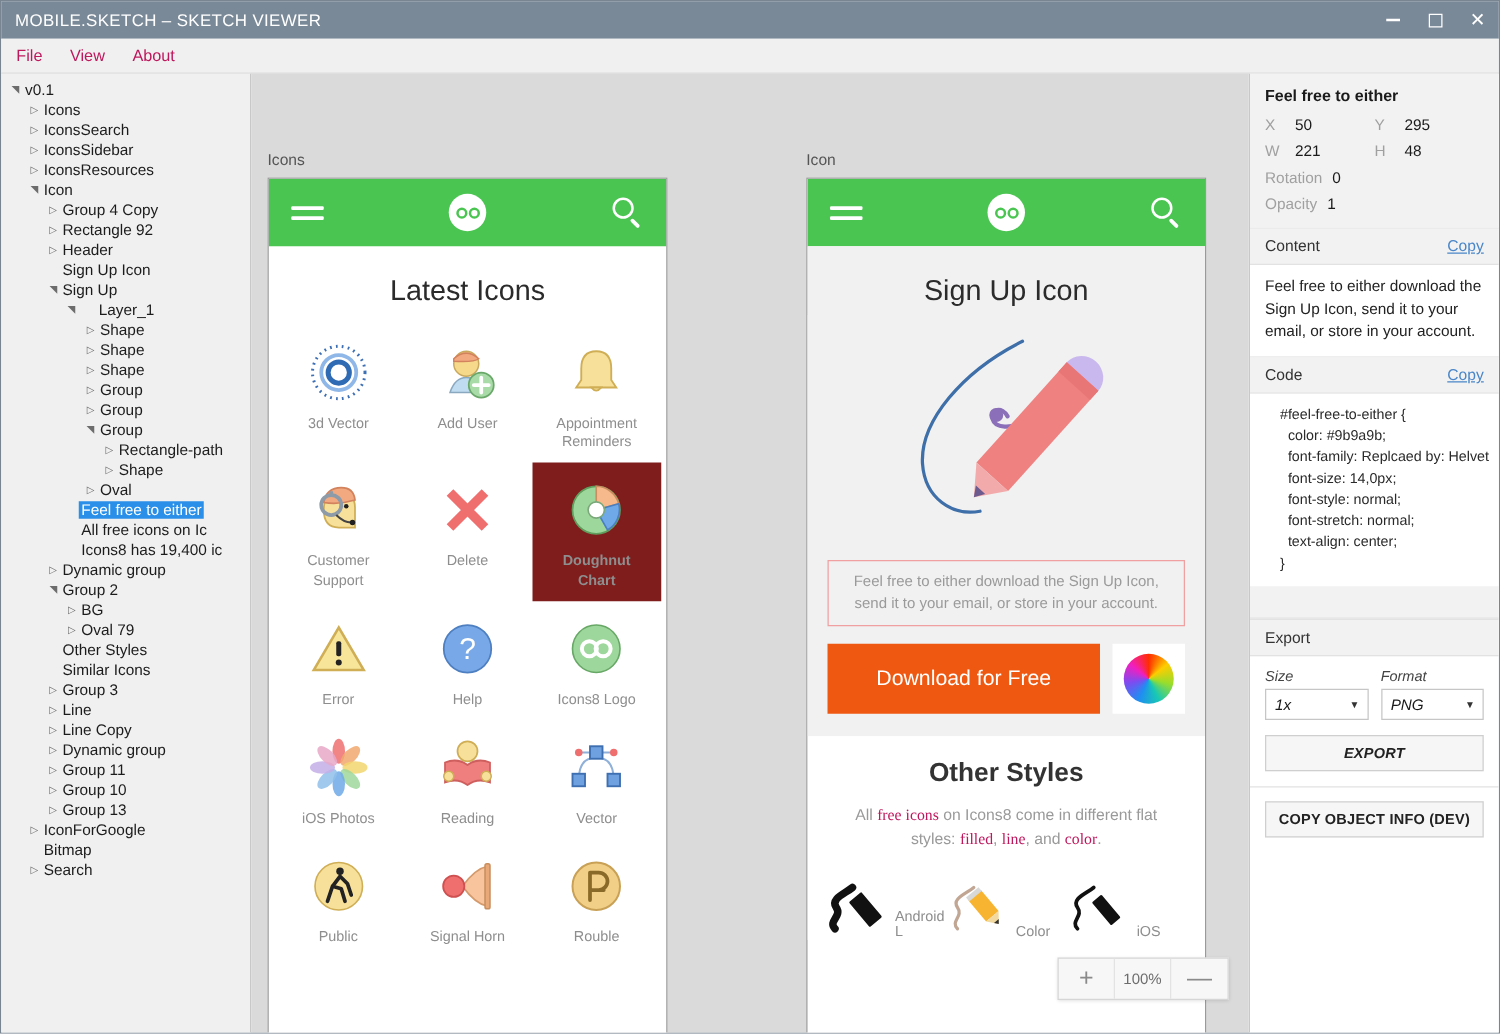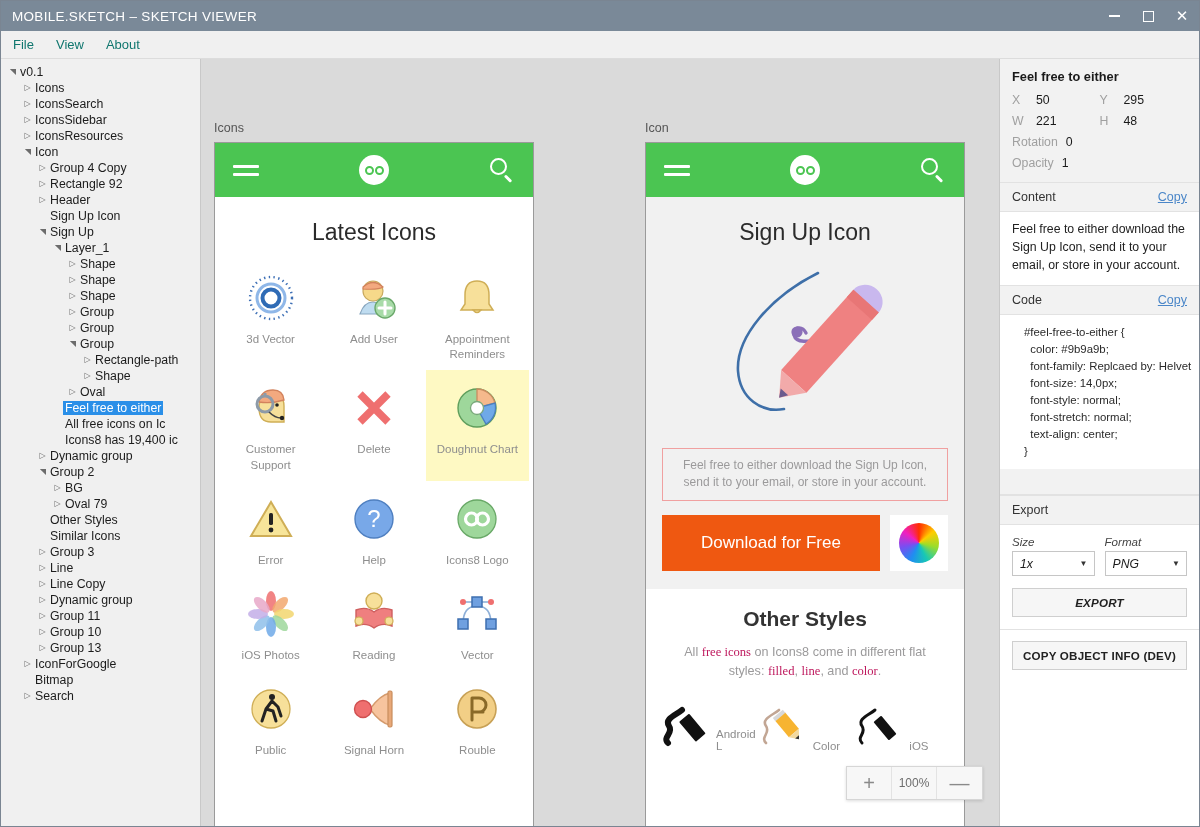--- a/index.html
+++ b/index.html
@@ -37,21 +37,21 @@
   .glyph-close { font-size: 15px; line-height: 1; font-family: "DejaVu Sans", sans-serif; }
 
   
   .menubar {
     height: 28px; background: #f0f0f0;
     display: flex; align-items: center;
     border-bottom: 1px solid #dcdcdc;
     flex: 0 0 28px;
   }
   .menu-item {
-    font-size: 13px; color: #0f766e;
+    font-size: 13px; color: #be185d;
     padding: 4px 10px; margin-left: 2px; cursor: default;
   }
 
   
   .body { flex: 1; display: flex; min-height: 0; }
 
   
   .tree-panel {
     width: 200px; flex: 0 0 200px;
     background: #f0f0f0;
@@ -126,21 +126,21 @@
 
   
   .icon-grid {
     display: grid; grid-template-columns: repeat(3, 1fr);
     padding: 8px 4px 10px;
   }
   .icon-cell {
     display: flex; flex-direction: column; align-items: center;
     padding: 10px 2px 8px; cursor: default;
   }
-  .icon-cell.hl { background: #fef9c3; }
+  .icon-cell.hl { background: #7f1d1d; font-weight: bold; }
   .icon-cell .art { height: 56px; display: flex; align-items: center; justify-content: center; }
   .icon-cell .cap {
     font-size: 11.5px; color: #8e8e8e; text-align: center;
     margin-top: 6px; line-height: 1.32; max-width: 86px;
   }
 
   
   .sub-panel { background: #f1f1f1; padding: 8px 16px 18px; }
   .hero { height: 188px; display: flex; align-items: center; justify-content: center; background: #f1f1f1; }
   .note-box {
@@ -319,21 +319,21 @@
           <span class="lbl">Header</span>
         </div>
         <div class="tree-row" style="padding-left: 36px;">
           <span class="arrow none"></span>
           <span class="lbl">Sign Up Icon</span>
         </div>
         <div class="tree-row" style="padding-left: 36px;">
           <span class="arrow" style="transform: rotate(-90deg); display: inline-block;">◢</span>
           <span class="lbl">Sign Up</span>
         </div>
-        <div class="tree-row" style="padding-left: 51px;">
+        <div class="tree-row" style="padding-left: 51px; gap: 14px;">
           <span class="arrow" style="transform: rotate(-90deg); display: inline-block;">◢</span>
           <span class="lbl">Layer_1</span>
         </div>
         <div class="tree-row" style="padding-left: 66px;">
           <span class="arrow">▷</span>
           <span class="lbl">Shape</span>
         </div>
         <div class="tree-row" style="padding-left: 66px;">
           <span class="arrow">▷</span>
           <span class="lbl">Shape</span>

